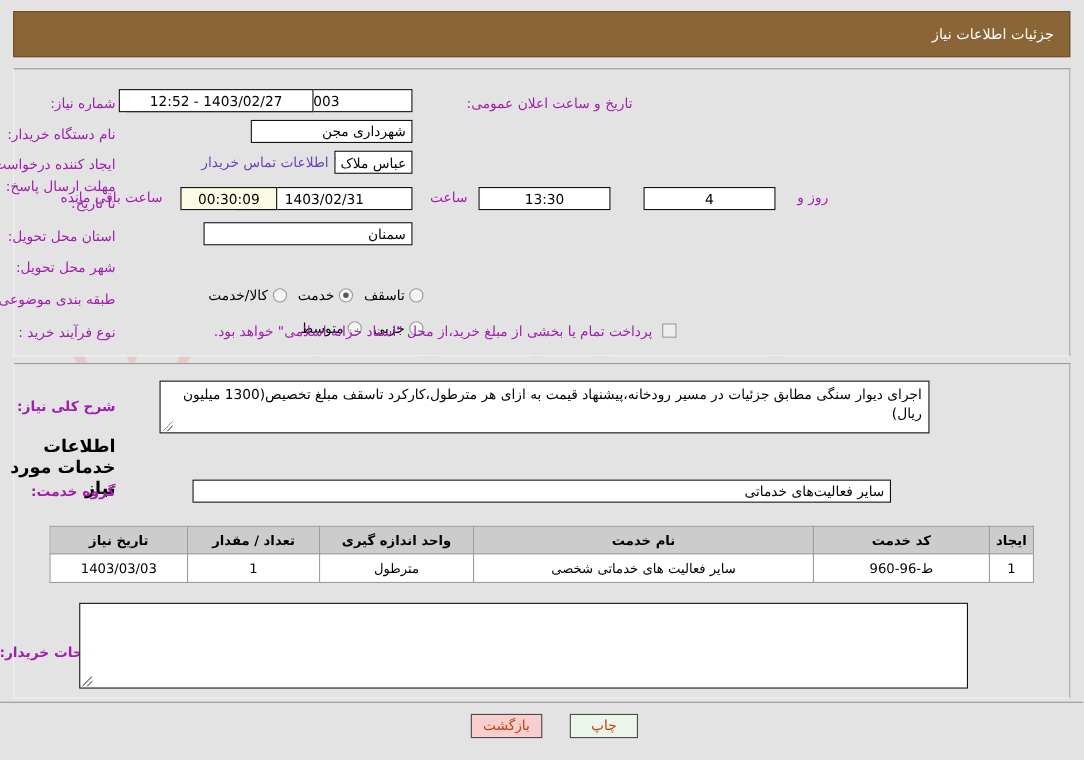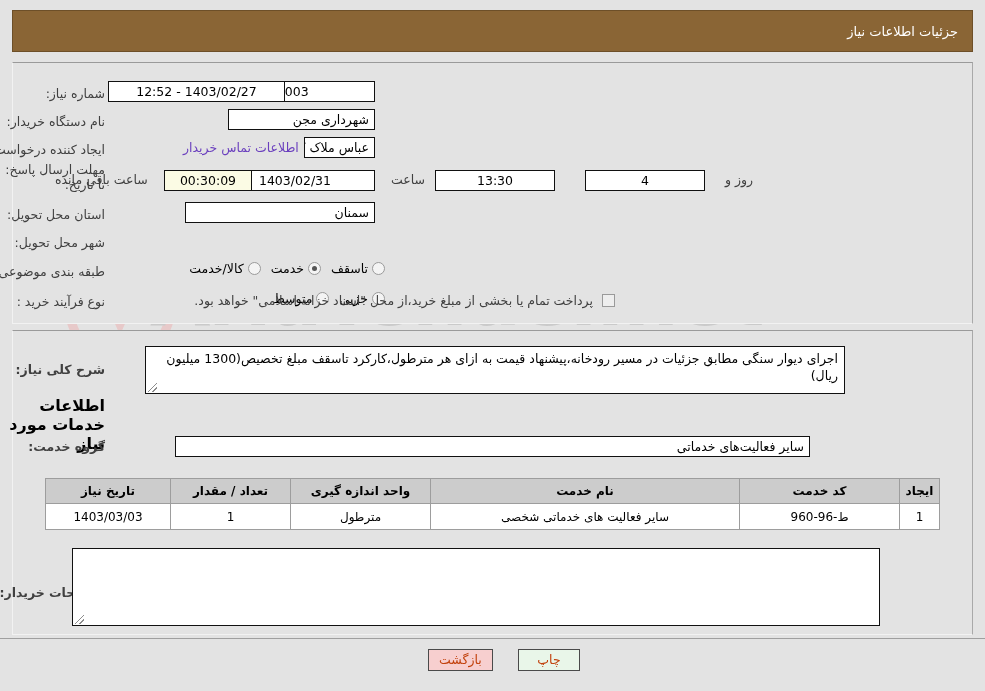--- a/index.html
+++ b/index.html
@@ -77,21 +77,21 @@
 
   
   .row {
     position: absolute;
     display: flex;
     align-items: center;
     height: 22px;
   }
   .lbl {
     font-size: 12.5px;
-    color: #404040;
+    color: #a21caf;
     white-space: nowrap;
     text-align: right;
   }
   .lbl-b { font-weight: bold; }
 
   .fld {
     background: #ffffff;
     border: 1px solid #111;
     height: 21px;
     line-height: 19px;
@@ -244,20 +244,23 @@
     <span class="t-text">جزئیات اطلاعات نیاز</span>
   </div>
 
   <div class="panel" id="panel-top"></div>
 
   <div class="row" style="right:880px; top:82px; width:95px; justify-content:flex-start; z-index:3;">
     <span class="lbl">شماره نیاز:</span>
   </div>
   <div class="fld center" style="position:absolute; right:610px; top:81px; width:260px; z-index:3;">1103090708000003</div>
 
+  <div class="row" style="right:410px; top:82px; z-index:3;">
+    <span class="lbl">تاریخ و ساعت اعلان عمومی:</span>
+  </div>
   <div class="fld center" style="position:absolute; right:700px; top:81px; width:177px; z-index:3; left:105px;">1403/02/27 - 12:52</div>
 
   <div class="row" style="right:880px; top:110px; z-index:3;">
     <span class="lbl">نام دستگاه خریدار:</span>
   </div>
   <div class="fld right" style="position:absolute; right:610px; top:109px; left:228px; z-index:3;">شهرداری مجن</div>
 
   <div class="row" style="right:880px; top:138px; z-index:3;">
     <span class="lbl">ایجاد کننده درخواست:</span>
   </div>

